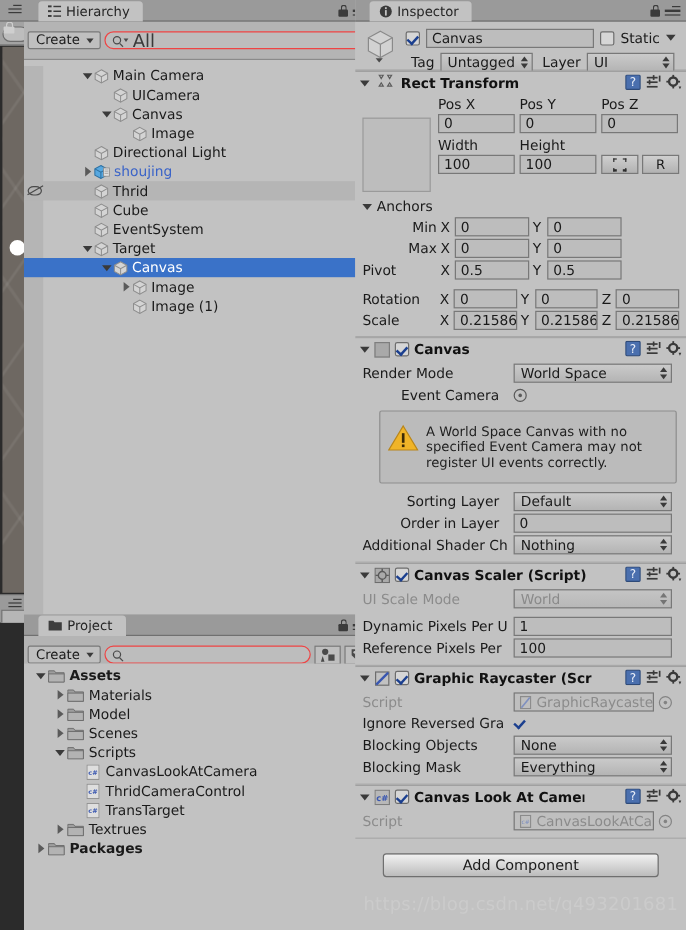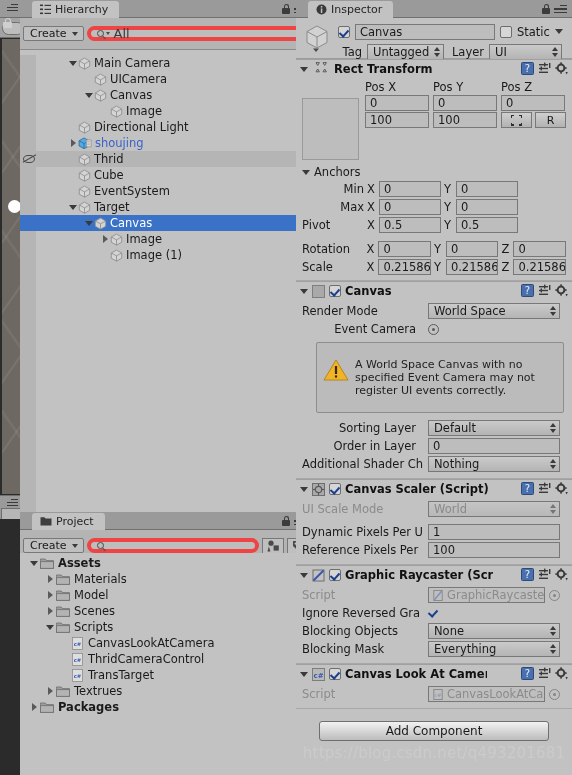--- a/index.html
+++ b/index.html
@@ -117,23 +117,23 @@
     height:15px; padding:0 5px 0 6px; background:#bfbfbf;
     border:1px solid #787878; border-radius:2px;
     display:flex; align-items:center; gap:5px;
     font-size:11px; color:#1a1a1a;
   }
   .createbtn .car {
     width:0;height:0;border-left:3px solid transparent;border-right:3px solid transparent;
     border-top:4px solid #3a3a3a;
   }
   .searchfield {
-    flex:1; height:15px; background:#bdbdbd; border:4px solid #ef4444;
+    flex:1; height:15px; background:#bdbdbd; border:1px solid #ef4444;
     border-radius:8px; display:flex; align-items:center; padding-left:6px; gap:3px;
-    font-size:13px; color:#3a3a3a;
+    font-size:15px; color:#3a3a3a;
   }
   .mag {
     width:7px; height:7px; border:1.3px solid #4a4a4a; border-radius:50%;
     position:relative; flex:none;
   }
   .mag::after {
     content:""; position:absolute; right:-3px; bottom:-2px;
     width:4px; height:1.3px; background:#4a4a4a; transform:rotate(45deg);
   }
   .mag-car {
@@ -254,21 +254,21 @@
   .comp-title { font-weight:bold; font-size:11.5px; color:#111; white-space:nowrap; overflow:hidden; }
   .comp-head .tools { position:absolute; right:4px; top:2px; display:flex; gap:4px; align-items:center; }
   .help-ico { width:13px; height:13px; }
   .preset-ico { width:13px; height:13px; }
   .gear-ico { width:13px; height:13px; }
   .comp-body { padding:2px 6px 5px 6px; }
 
   .fieldrow { display:flex; align-items:center; height:18px; gap:4px; }
   .helpbox {
     background:#bbbbbb; border:1px solid #8d8d8d; border-radius:2px;
-    display:flex; gap:6px; padding:15px 6px; margin:4px 2px 6px 14px;
+    display:flex; gap:6px; padding:10px 6px; margin:4px 2px 6px 14px;
   }
   .warn-tri { width:26px; height:24px; flex:none; }
   .helpbox .t { font-size:11px; color:#1f1f1f; line-height:13px; }
 
   .addcomp {
     width:230px; height:20px; margin:12px auto 0 auto;
     background-image:linear-gradient(#f2f2f2,#bcbcbc);
     border:1px solid #6f6f6f; border-radius:3px;
     display:flex; align-items:center; justify-content:center;
     font-size:12px; color:#1a1a1a;
@@ -774,20 +774,24 @@
             <div style="flex:1;">
               <div style="display:flex; gap:4px;">
                 <span class="lbl-l" style="width:64px;">Pos X</span>
                 <span class="lbl-l" style="width:64px;">Pos Y</span>
                 <span class="lbl-l" style="width:64px;">Pos Z</span>
               </div>
               <div style="display:flex; gap:4px; margin-top:1px;">
                 <span class="txtfield" style="width:64px;">0</span>
                 <span class="txtfield" style="width:64px;">0</span>
                 <span class="txtfield" style="width:64px;">0</span>
+              </div>
+              <div style="display:flex; gap:4px; margin-top:3px;">
+                <span class="lbl-l" style="width:64px;">Width</span>
+                <span class="lbl-l" style="width:64px;">Height</span>
               </div>
               <div style="display:flex; gap:4px; margin-top:1px; align-items:center;">
                 <span class="txtfield" style="width:64px;">100</span>
                 <span class="txtfield" style="width:64px;">100</span>
                 <span class="sq-btn">
                   <span class="dashbox">
                     <span style="left:0;top:0;width:3px;height:1.4px;"></span>
                     <span style="right:0;top:0;width:3px;height:1.4px;"></span>
                     <span style="left:0;bottom:0;width:3px;height:1.4px;"></span>
                     <span style="right:0;bottom:0;width:3px;height:1.4px;"></span>

